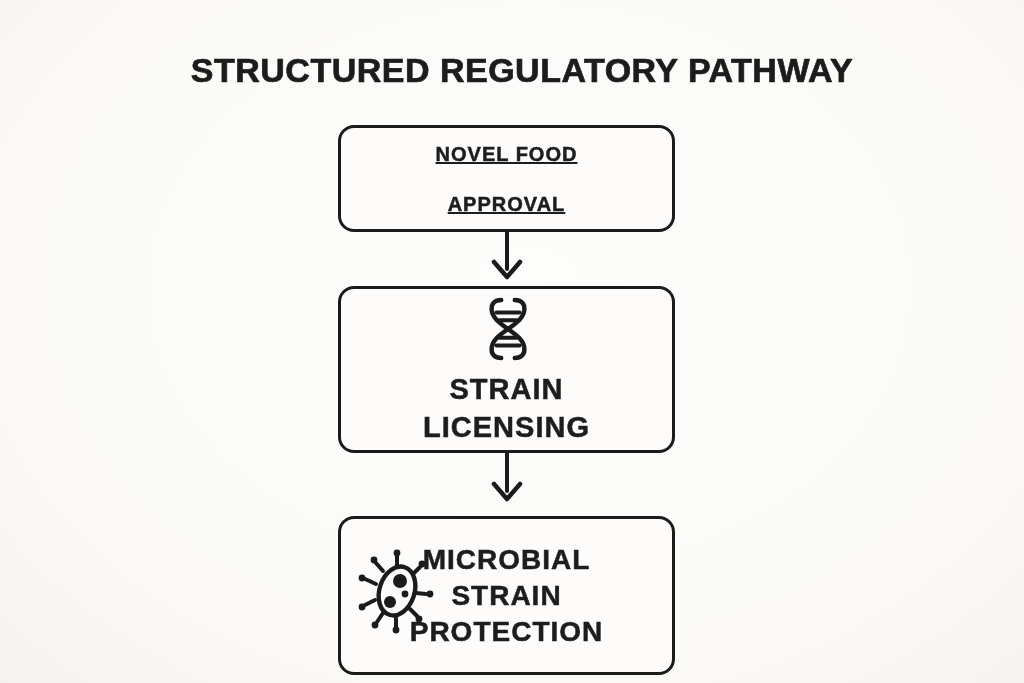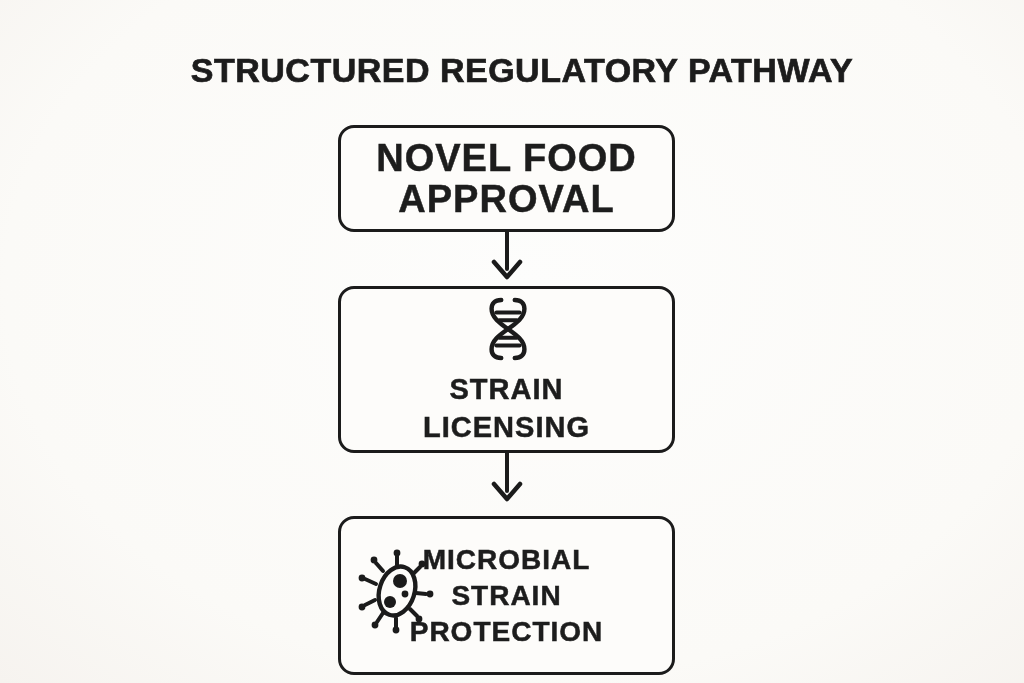--- a/index.html
+++ b/index.html
@@ -52,22 +52,23 @@
   .box-3 { top: 508px; height: 159px; margin-top: 8px; }
   .step-label {
     white-space: pre-line;
     text-align: center;
     font-weight: 700;
     color: #1d1d1d;
     -webkit-text-stroke: 0.5px #1d1d1d;
     letter-spacing: 1px;
   }
   .label-lg {
-    font-size: 38px;
-    line-height: 41px;
+    font-size: 20px;
+    line-height: 50px;
+    text-decoration: underline;
   }
   .label-md {
     font-size: 29px;
     line-height: 38px;
   }
   .label-sm {
     font-size: 28px;
     line-height: 36px;
   }
   .dna-svg {

